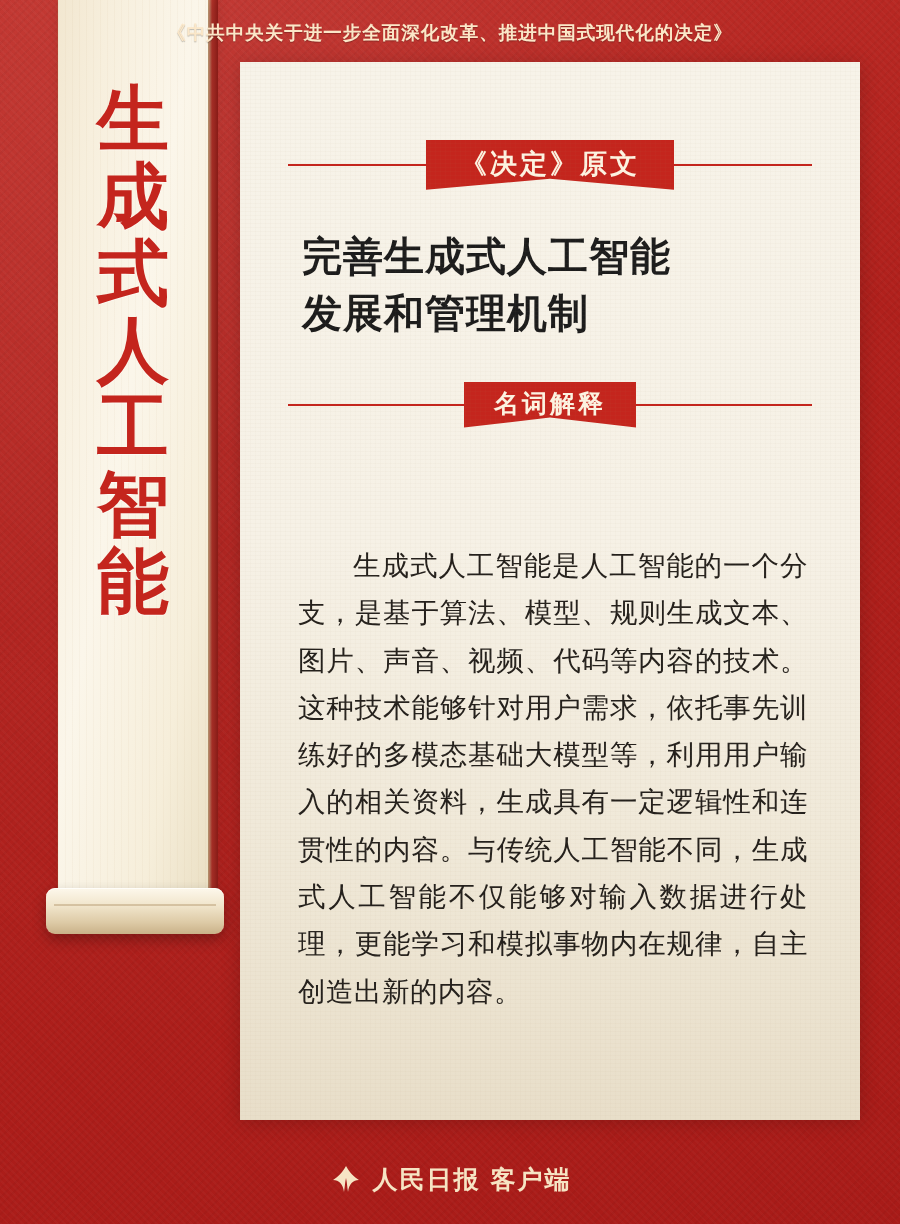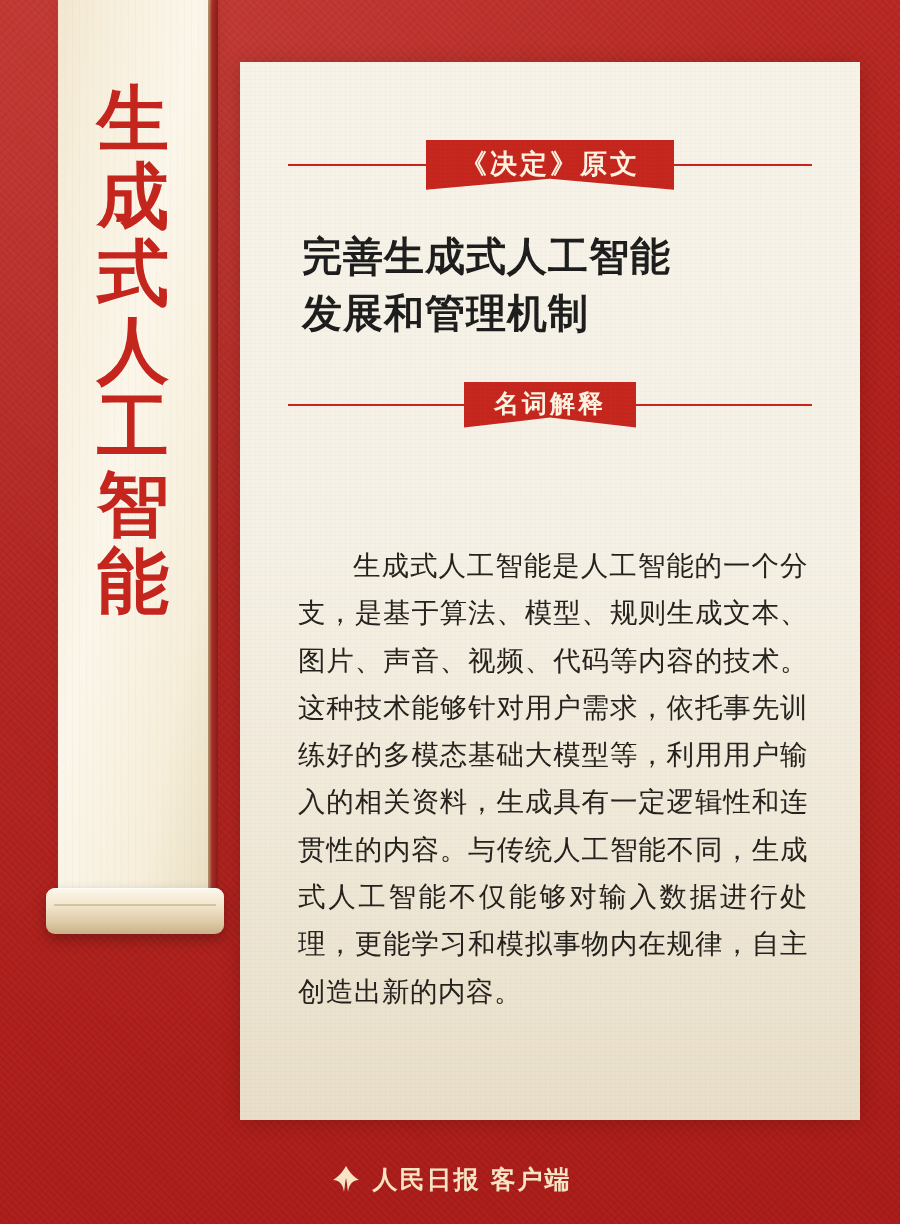--- a/index.html
+++ b/index.html
@@ -257,20 +257,23 @@
     font-weight: 700;
     letter-spacing: 2px;
     font-family: Liberation Mono, monospace;
   }
 </style>
 </head>
 <body>
 
 <div class="poster">
 
+  <div class="header">
+    <div class="header-title">《中共中央关于进一步全面深化改革、推进中国式现代化的决定》</div>
+  </div>
 
   <div class="scroll">
     <div class="scroll-edge"></div>
     <div class="scroll-paper"></div>
     <div class="scroll-title">
       <span>生</span>
       <span>成</span>
       <span>式</span>
       <span>人</span>
       <span>工</span>

